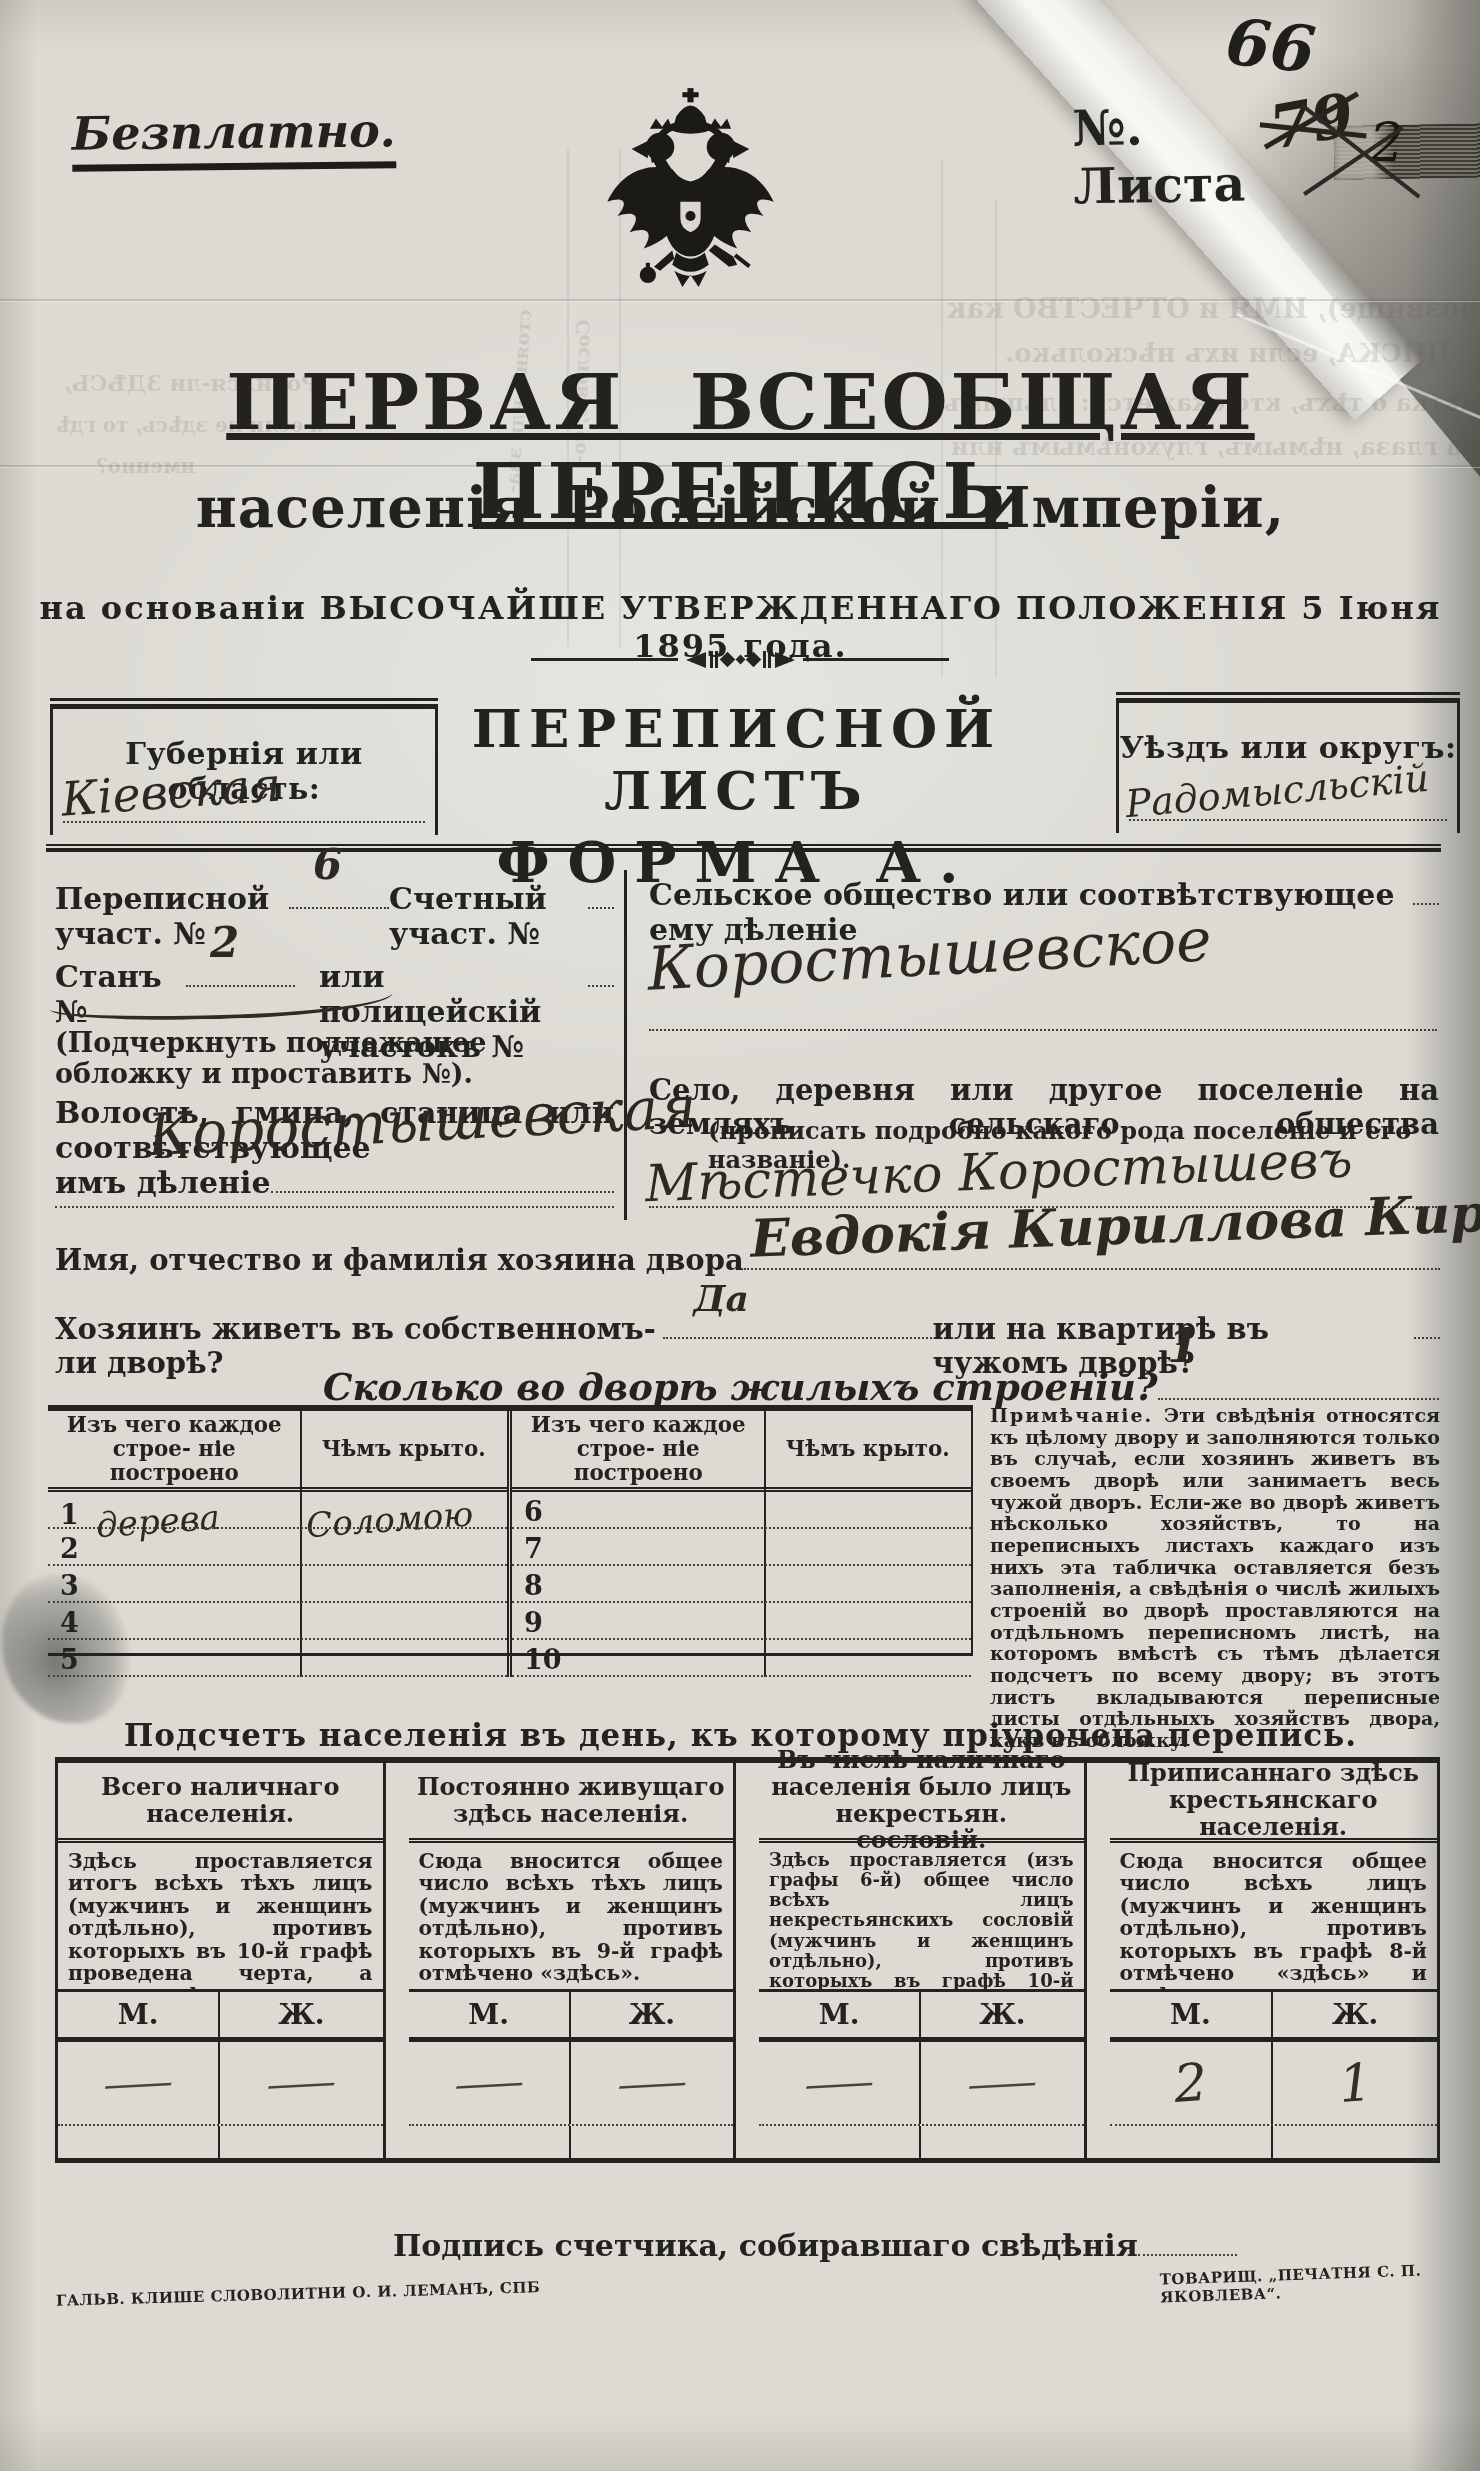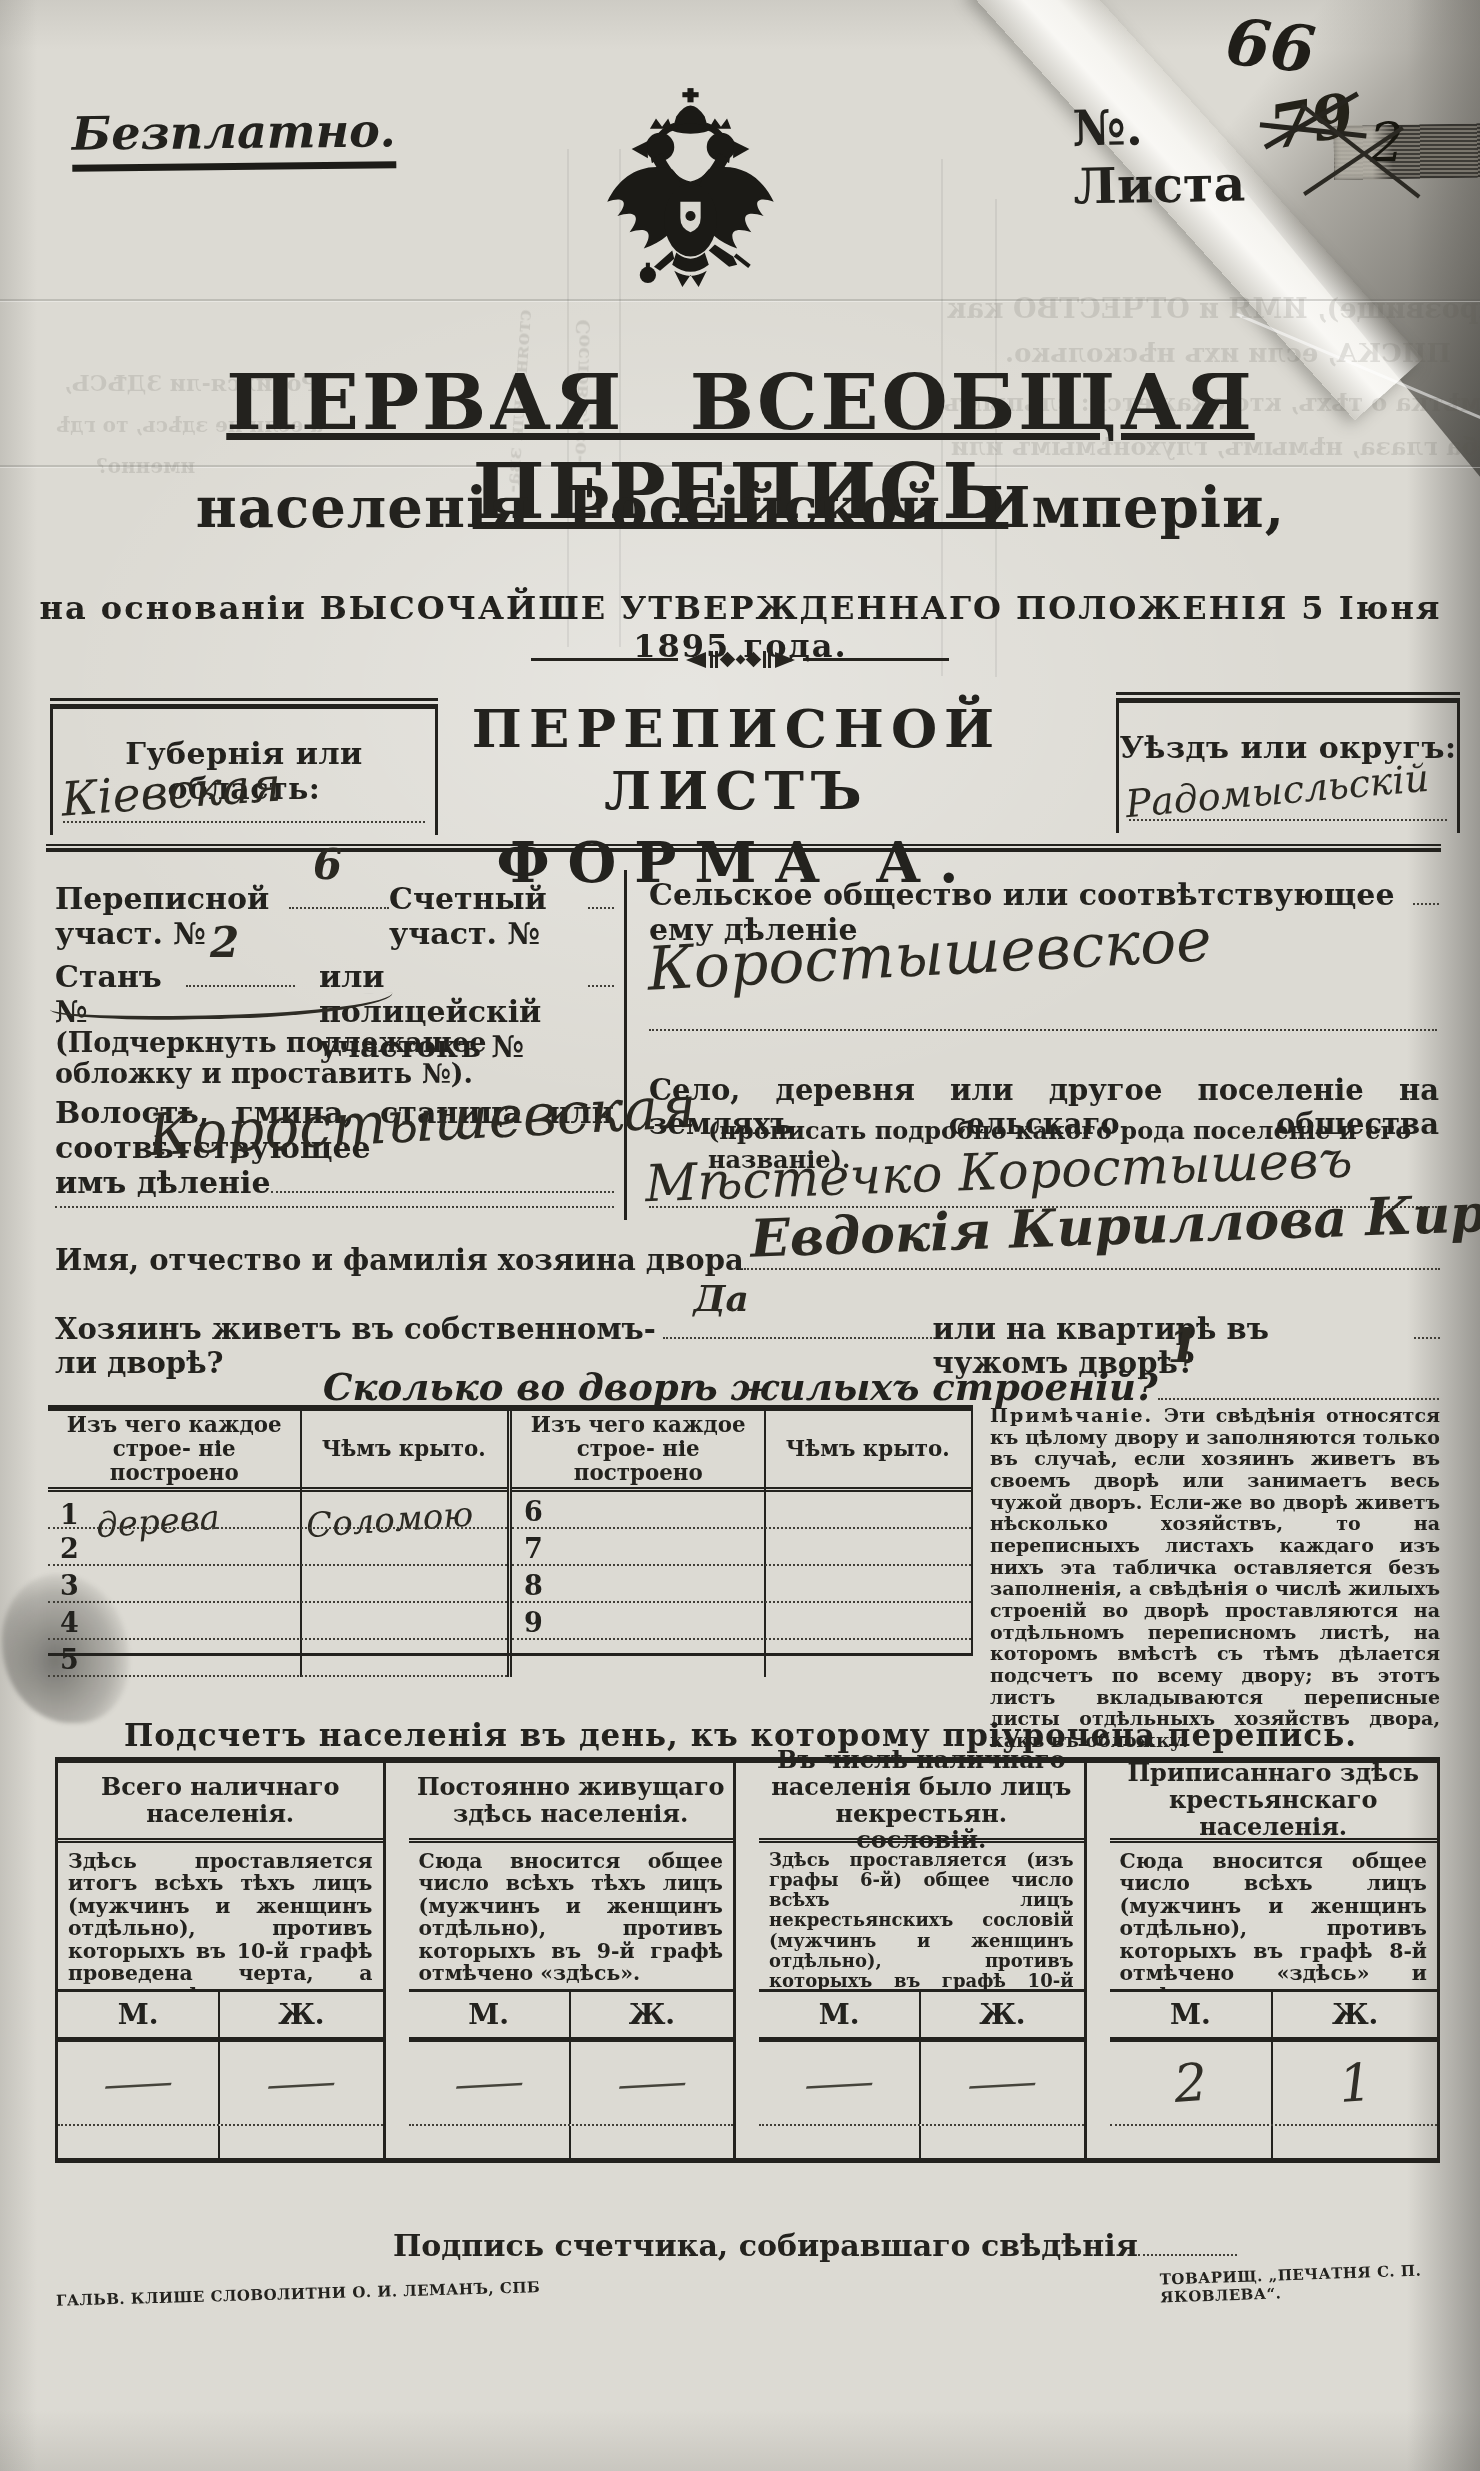--- a/index.html
+++ b/index.html
@@ -392,20 +392,25 @@
       <div class="brow">
         <span class="bno">8</span>
         <span></span>
         <span></span>
       </div>
       <div class="brow">
         <span class="bno">9</span>
         <span></span>
         <span></span>
       </div>
+      <div class="brow">
+        <span class="bno">10</span>
+        <span></span>
+        <span></span>
+      </div>
     </div>
   </div>
 
   <p class="abs noteblk"><span class="note-label">Примѣчаніе.</span><span> Эти свѣдѣнія относятся къ цѣлому двору и заполняются только въ случаѣ, если хозяинъ живетъ въ своемъ дворѣ или занимаетъ весь чужой дворъ. Если-же во дворѣ живетъ нѣсколько хозяйствъ, то на переписныхъ листахъ каждаго изъ нихъ эта табличка оставляется безъ заполненія, а свѣдѣнія о числѣ жилыхъ строеній во дворѣ проставляются на отдѣльномъ переписномъ листѣ, на которомъ вмѣстѣ съ тѣмъ дѣлается подсчетъ по всему двору; въ этотъ листъ вкладываются переписные листы отдѣльныхъ хозяйствъ двора, какъ въ обложку.</span></p>
 
   <div class="abs count-head">Подсчетъ населенія въ день, къ которому пріурочена перепись.</div>
 
   <div class="abs ctable">
     <div class="ccol">
       <div class="chead">Всего наличнаго населенія.</div>

